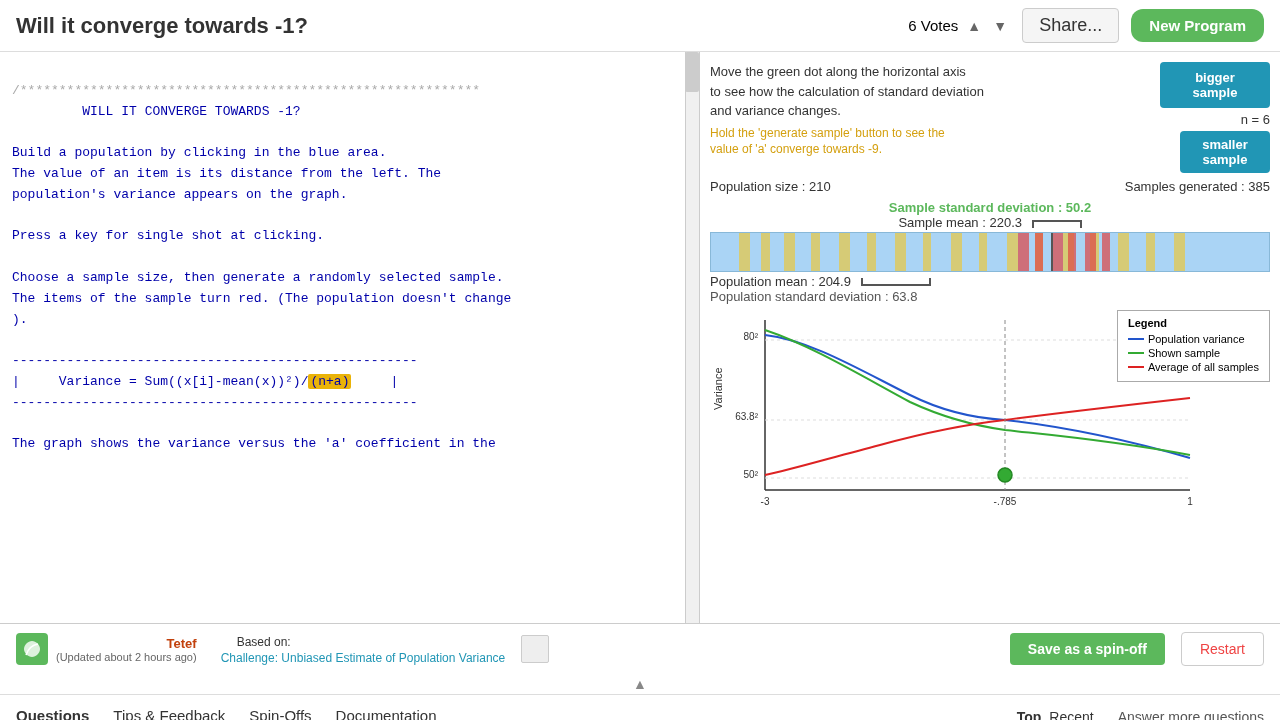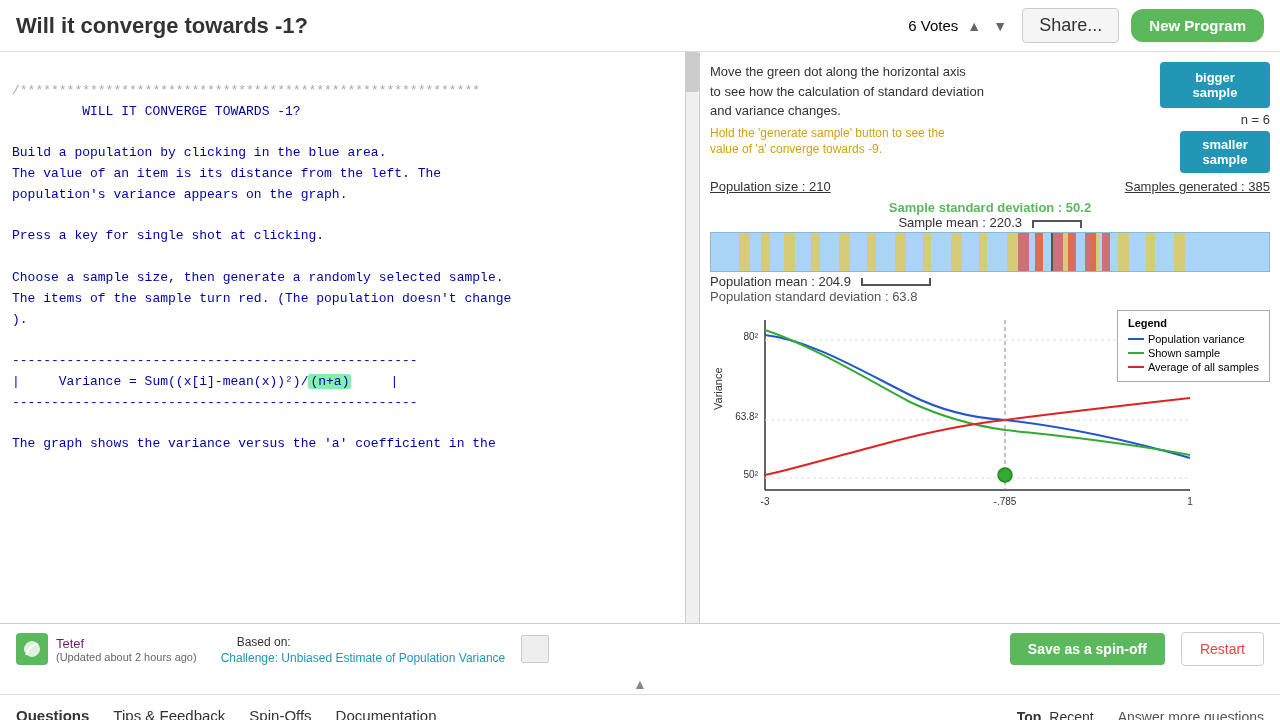--- a/index.html
+++ b/index.html
@@ -34,21 +34,21 @@
       width: 700px; border-right: 1px solid #ccc; overflow-y: auto;
       padding: 0; position: relative;
     }
     #code-area {
       background: #fff; font-family: 'Courier New', monospace; font-size: 13px;
       color: #00a; padding: 8px 12px; line-height: 1.6;
       white-space: pre-wrap; word-break: break-all;
     }
     .code-comment { color: #aaa; }
     .code-blue { color: #00a; }
-    .code-highlight { background: #86efac; color: #00a; border-radius: 2px; padding: 0 2px; }
+    .code-highlight { background: #eab308; color: #00a; border-radius: 2px; padding: 0 2px; }
     .code-divider { color: #00a; }
     .scrollbar-track {
       position: absolute; right: 0; top: 0; width: 14px; height: 100%;
       background: #f0f0f0; border-left: 1px solid #ccc;
     }
     .scrollbar-thumb {
       position: absolute; right: 0; top: 0; width: 14px; height: 40px;
       background: #ccc; border-radius: 2px;
     }
 
@@ -69,21 +69,21 @@
       background: #5cb85c; color: #fff; border: none; border-radius: 4px;
       padding: 8px 14px; cursor: pointer; font-size: 13px; font-weight: bold; width: 110px;
     }
     #smaller-sample-btn {
       background: #2196b5; color: #fff; border: none; border-radius: 4px;
       padding: 6px 10px; cursor: pointer; font-size: 13px; font-weight: bold; width: 90px;
     }
     #hold-instructions { font-size: 12px; color: #d4a010; margin-top: 4px; max-width: 260px; line-height: 1.4; }
 
     
-    #stats-row { display: flex; justify-content: space-between; margin: 6px 0; font-size: 13px; color: #333; text-decoration: underline; }
+    #stats-row { display: flex; justify-content: space-between; margin: 6px 0; font-size: 13px; color: #333; }
 
     
     #sample-stats { text-align: center; margin-bottom: 2px; }
     #sample-sd { color: #5cb85c; font-size: 13px; font-weight: bold; }
     #sample-mean { font-size: 13px; color: #333; }
 
     
     #pop-bar-container { position: relative; margin-bottom: 2px; }
     #pop-bar {
       width: 100%; height: 40px; background: #aad4f5;
@@ -117,21 +117,21 @@
     .legend-item { display: flex; align-items: center; gap: 4px; margin: 2px 0; }
     .legend-line { width: 16px; height: 2px; }
 
     
     #bottom-bar {
       border-top: 1px solid #ccc; padding: 8px 16px;
       display: flex; align-items: center; gap: 16px; background: #fff;
     }
     #author-area { display: flex; align-items: center; gap: 8px; flex: 1; }
     #author-icon { width: 32px; height: 32px; background: #5cb85c; border-radius: 4px; display: flex; align-items: center; justify-content: center; }
-    #author-name { font-size: 13px; font-weight: normal; color: #701a75; }
+    #author-name { font-size: 13px; font-weight: bold; color: #c2410c; text-align: right; }
     #author-updated { font-size: 11px; color: #666; }
     #based-on { font-size: 12px; color: #333; margin-left: 16px; }
     #based-on a { color: #2196b5; text-decoration: none; }
     #spin-off-icon { width: 28px; height: 28px; background: #eee; border: 1px solid #ccc; border-radius: 2px; margin-left: 8px; }
     #save-spinoff-btn {
       background: #5cb85c; color: #fff; border: none; border-radius: 4px;
       padding: 8px 18px; cursor: pointer; font-size: 14px; font-weight: bold;
     }
     #restart-btn {
       background: #fff; color: #ef4444; border: 1px solid #ccc; border-radius: 4px;

